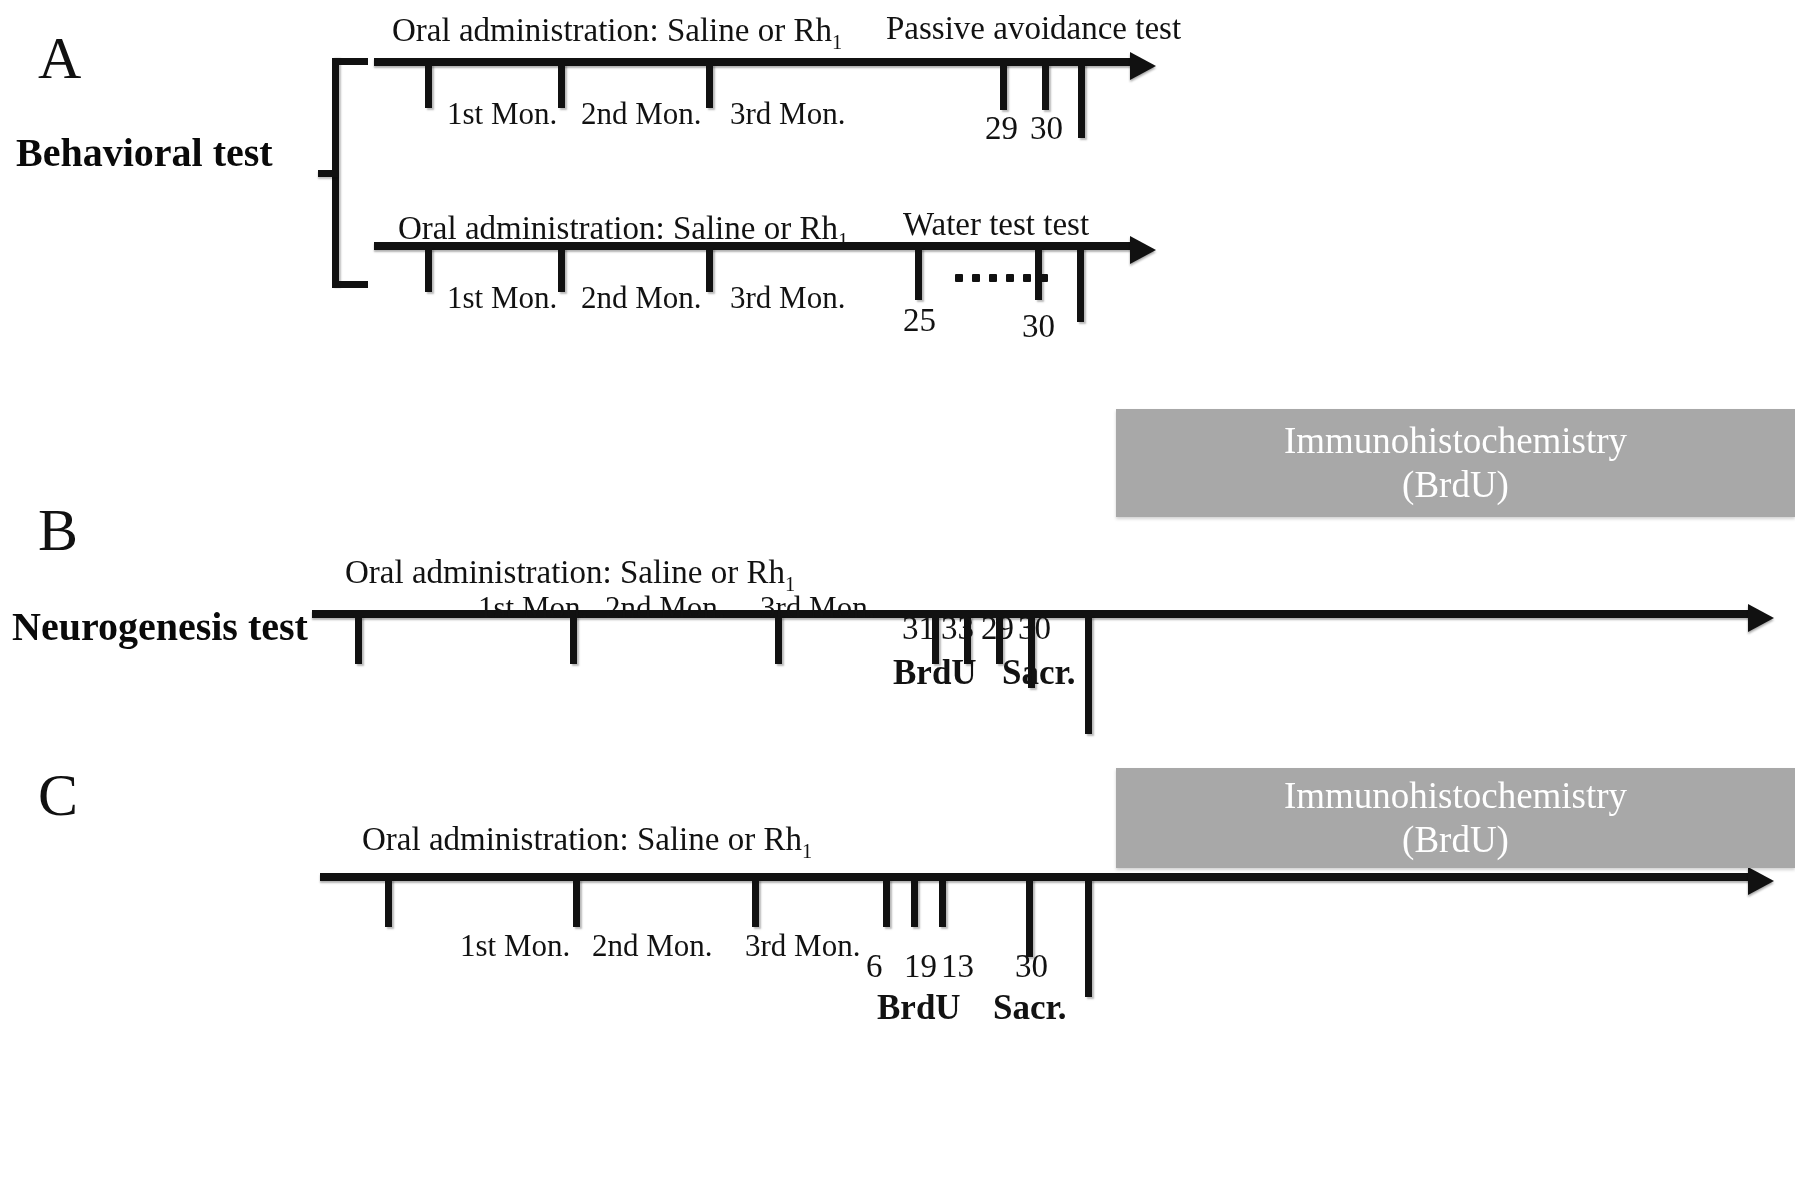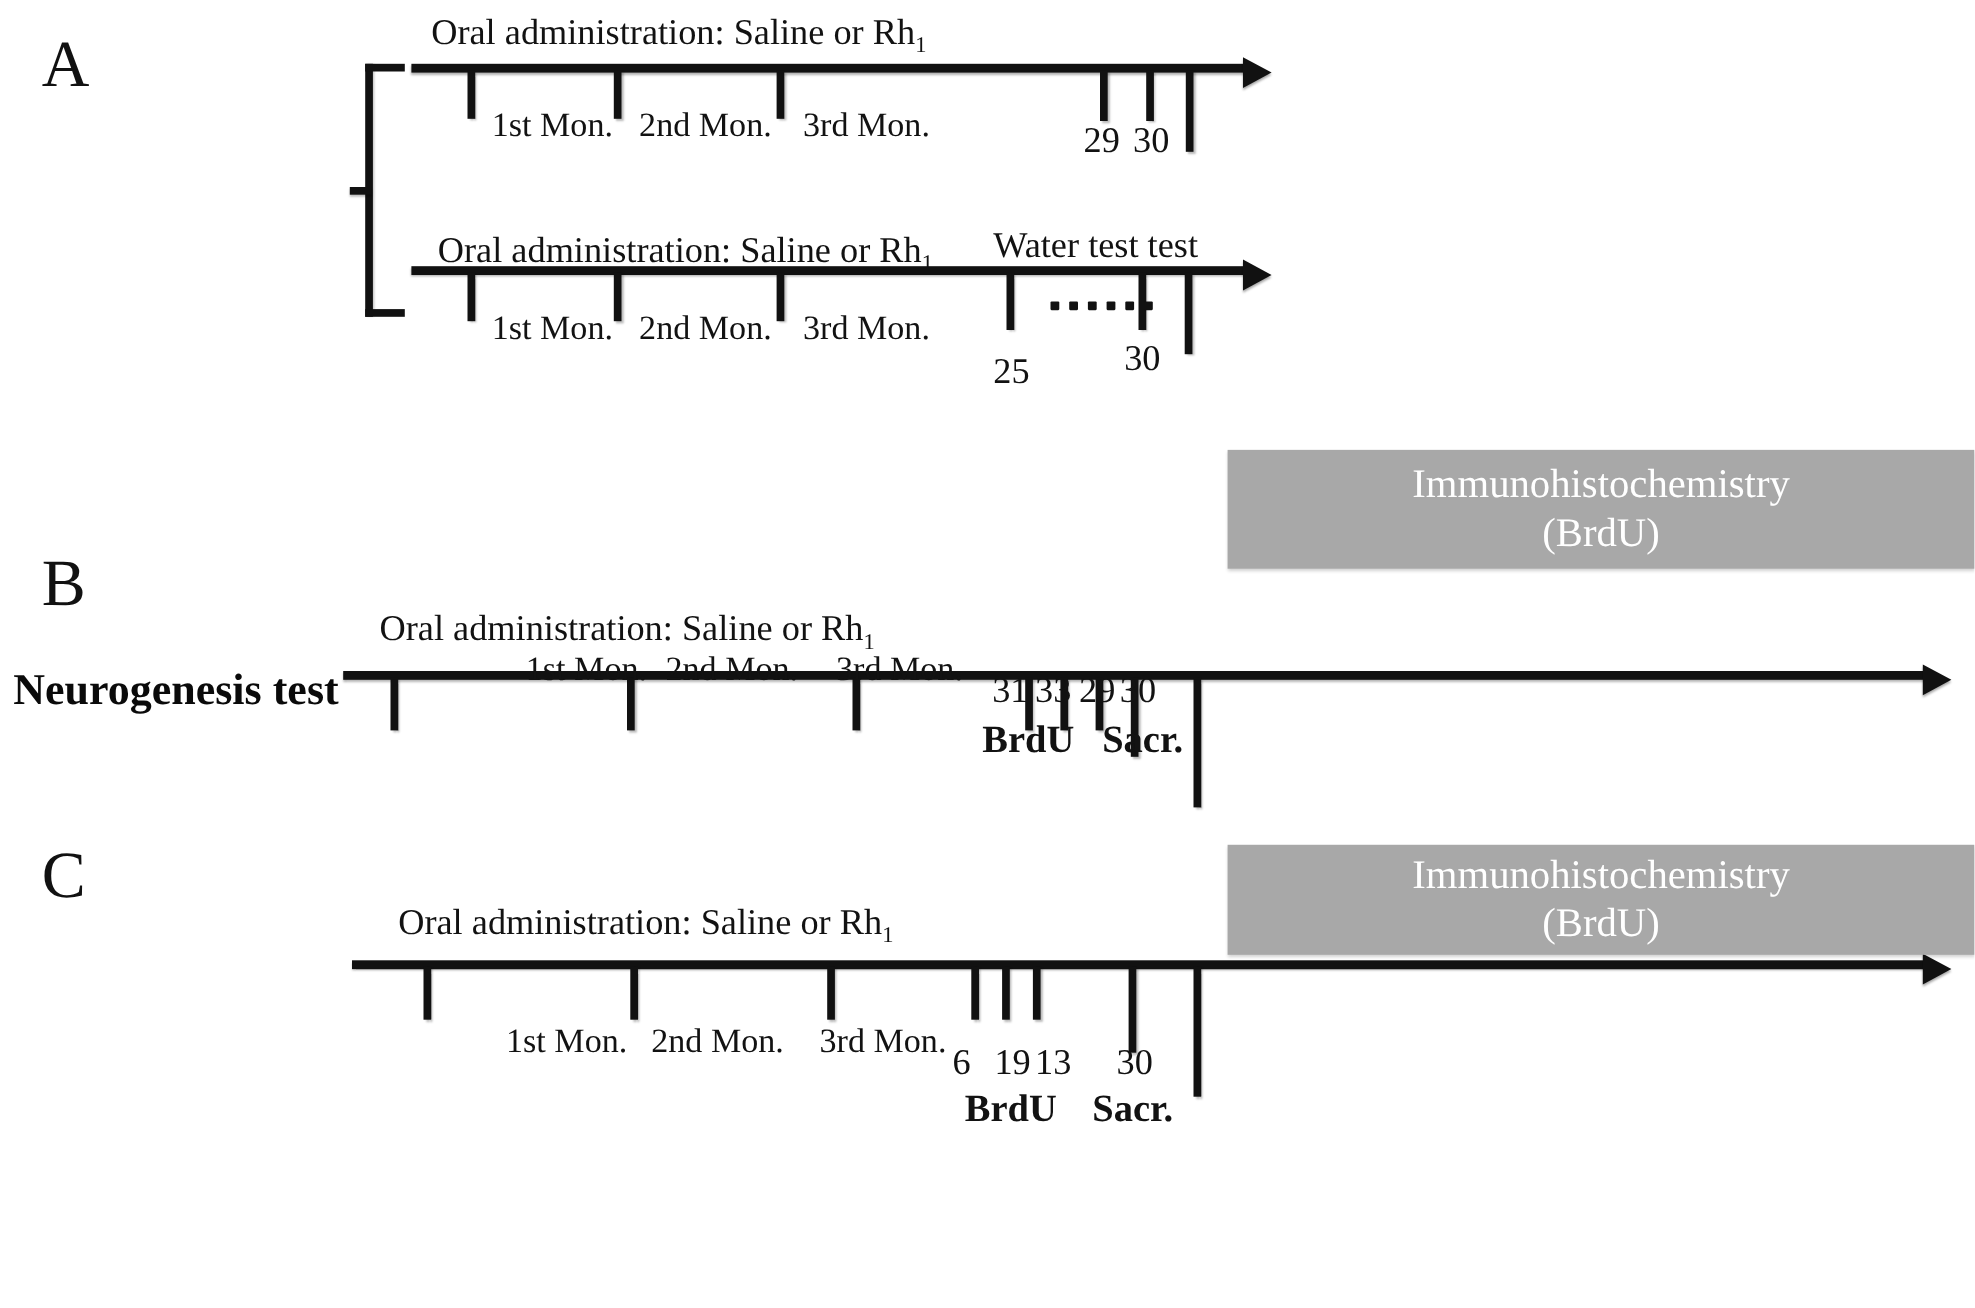--- a/index.html
+++ b/index.html
@@ -142,30 +142,32 @@
     box-shadow: 0 2px 2px rgba(0,0,0,0.25);
   }
 </style>
 </head>
 <body>
 
 <div class="fig">
 
   <div class="panel-letter abs" style="left:38px; top:28px;">A</div>
 
+  <div class="row-title abs" style="left:16px; top:133px;">Behavioral test</div>
 
   <div class="brace" style="left:318px; top:58px; width:52px; height:230px;">
     <div class="v"></div>
     <div class="h top"></div>
     <div class="h bot"></div>
     <div class="nub"></div>
   </div>
 
   <div class="lbl big abs" style="left:392px; top:14px;"><span>Oral administration: Saline or Rh</span><span class="sub">1</span></div>
 
+  <div class="lbl big abs" style="left:886px; top:12px;">Passive avoidance test</div>
 
   <div class="axis thick" style="left:374px; top:58px; width:762px;"></div>
   <div class="arrowhead" style="left:1130px; top:52px;"></div>
 
   <div class="tick" style="left:425px; top:64px; height:44px;"></div>
   <div class="tick" style="left:558px; top:64px; height:44px;"></div>
   <div class="tick" style="left:706px; top:64px; height:44px;"></div>
 
   <div class="tick" style="left:1000px; top:64px; height:46px;"></div>
   <div class="tick" style="left:1042px; top:64px; height:46px;"></div>
@@ -198,21 +200,21 @@
       <i></i>
       <i></i>
       <i></i>
       <i></i>
   </div>
 
   <div class="lbl abs" style="left:447px; top:282px;">1st Mon.</div>
   <div class="lbl abs" style="left:581px; top:282px;">2nd Mon.</div>
   <div class="lbl abs" style="left:730px; top:282px;">3rd Mon.</div>
 
-  <div class="lbl num abs" style="left:903px; top:322px;text-align:center;">25</div>
+  <div class="lbl num abs" style="left:903px; top:304px;text-align:center;">25</div>
   <div class="lbl num abs" style="left:1022px; top:310px;">30</div>
 
   <div class="panel-letter abs" style="left:38px; top:500px;">B</div>
 
   <div class="row-title abs" style="left:12px; top:607px;">Neurogenesis test</div>
 
   <div class="lbl big abs" style="left:345px; top:556px;"><span>Oral administration: Saline or Rh</span><span class="sub">1</span></div>
 
   <div class="axis thick" style="left:312px; top:610px; width:1440px;"></div>
   <div class="arrowhead" style="left:1748px; top:604px;"></div>

